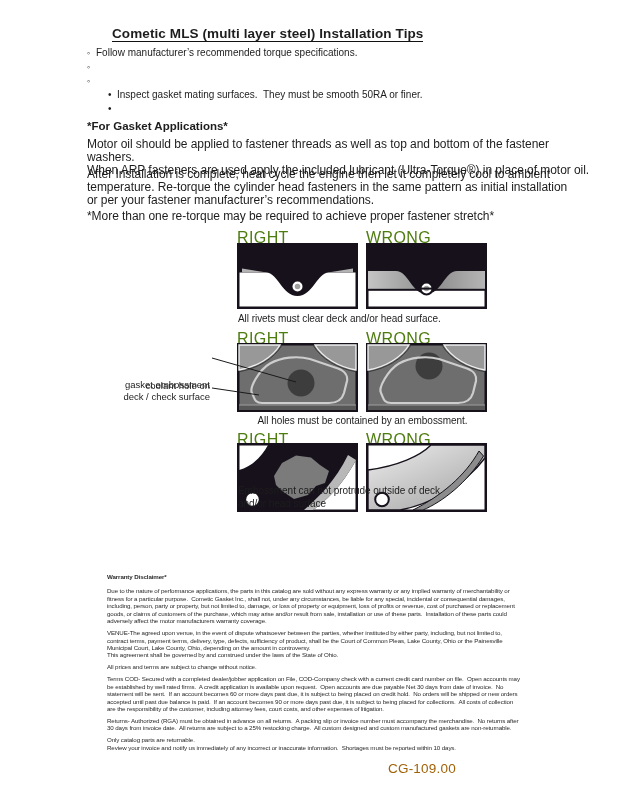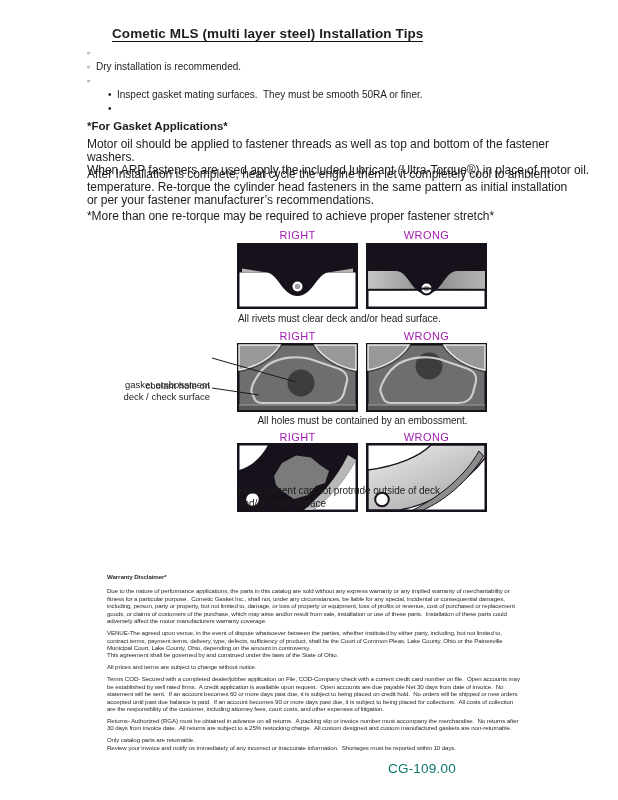--- a/index.html
+++ b/index.html
@@ -18,44 +18,44 @@
   .bullets{left:87px;top:46px;width:505px;}
   .bullet{display:flex;line-height:14px;font-size:10px;}
   .bullet .m{width:9px;flex:0 0 9px;font-size:9px;}
   .bullet.sub{margin-left:21px;}
   .bullet.sub .m{font-size:10px;}
   
   .dheading{left:87px;top:120px;font-size:11.5px;font-weight:bold;}
   .para{left:87px;width:505px;font-size:12px;line-height:13px;letter-spacing:-.05px;}
   .p1{top:138px;} .p2{top:168px;} .pnote{top:210px;}
   
-  .rw-label{width:121px;text-align:center;font-size:11px;letter-spacing:.4px;color:#a21caf;}
+  .rw-label{width:121px;text-align:left;font-size:16px;letter-spacing:.4px;color:#4d7c0f;}
   .cap{font-size:10px;line-height:13px;letter-spacing:-.05px;white-space:pre-wrap;}
   .callout{font-size:9.5px;line-height:10.5px;text-align:right;width:120px;left:90px;}
   svg{display:block;}
   .leader{pointer-events:none;z-index:5;}
   
   .legal{left:107px;top:573px;width:462px;font-size:6.2px;line-height:1.2;
          letter-spacing:-.12px;color:#2a2a2a;}
   .legal .lp{margin:0 0 4.5px 0;white-space:pre-wrap;}
   .legal .lh{font-weight:bold;margin:0 0 7px 0;}
-  .pagenum{left:388px;top:761px;font-size:13.5px;color:#0f766e;letter-spacing:.2px;}
+  .pagenum{left:388px;top:761px;font-size:13.5px;color:#a16207;letter-spacing:.2px;}
 </style>
 </head>
 <body>
 
 <div class="abs title">Cometic MLS (multi layer steel) Installation Tips</div>
 
 <div class="abs bullets">
   <div class="bullet">
       <span class="m">◦</span>
+      <span class="tx">Follow manufacturer’s recommended torque specifications.</span>
     </div>
   <div class="bullet">
       <span class="m">◦</span>
-      <span class="tx">Dry installation is recommended.</span>
     </div>
   <div class="bullet">
       <span class="m">◦</span>
     </div>
   <div class="bullet sub">
       <span class="m">•</span>
       <span class="tx">Inspect gasket mating surfaces.  They must be smooth 50RA or finer.</span>
     </div>
   <div class="bullet sub">
       <span class="m">•</span>

